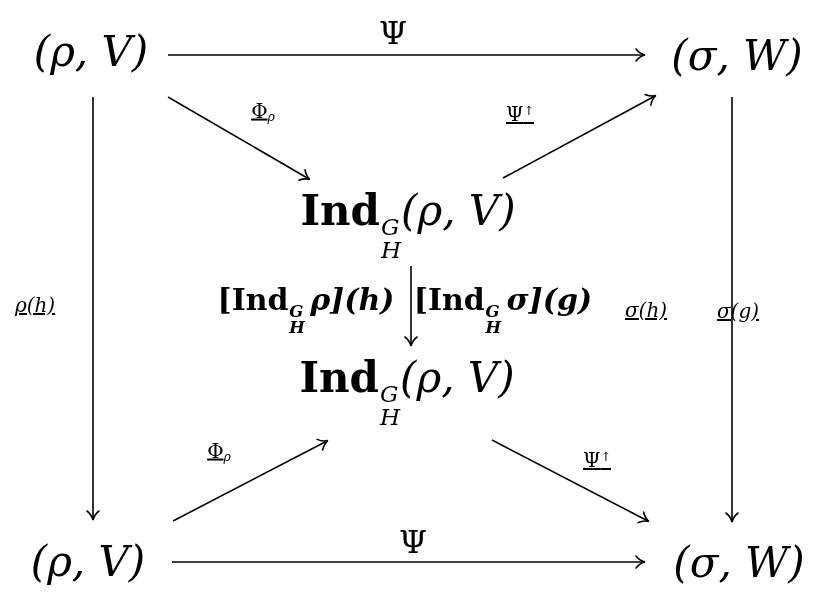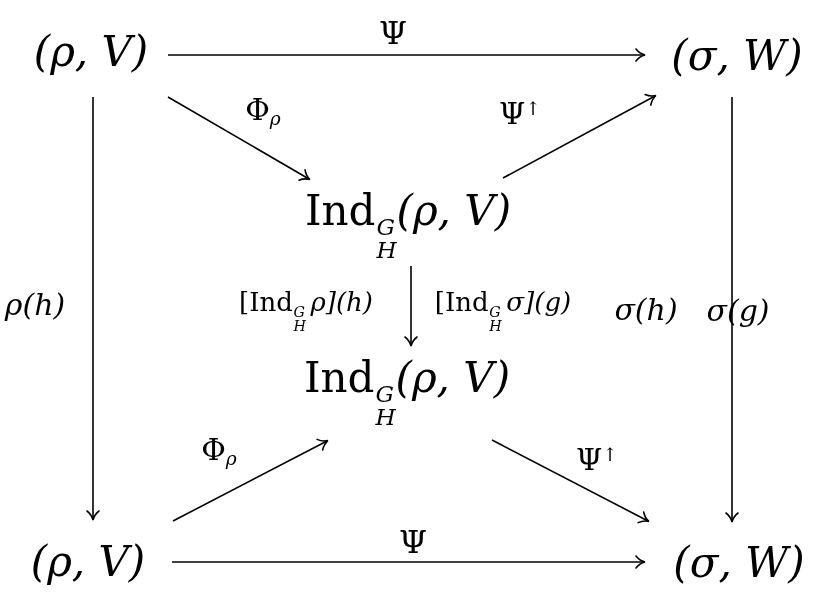--- a/index.html
+++ b/index.html
@@ -16,25 +16,25 @@
   .node, .lbl {
     position: absolute;
     transform: translate(-50%, -50%);
     white-space: nowrap;
     color: #000000;
     font-family: "DejaVu Serif", serif;
     line-height: 1;
   }
   .node   { font-size: 42px; }
   .lbl-psi{ font-size: 32px; }
-  .lbl-md { font-size: 30px; }
-  .lbl-sm { font-size: 26px; }
+  .lbl-md { font-size: 20px; text-decoration: underline; }
+  .lbl-sm { font-size: 30px; font-weight: bold; }
   .mi { font-style: italic; }     
   .rm { font-style: normal; }     
-  .bf { font-style: normal; font-weight: normal; } 
+  .bf { font-style: normal; font-weight: bold; } 
   .supsub {
     display: inline-flex;
     flex-direction: column;
     align-items: flex-start;
     font-size: 0.55em;
     line-height: 1;
     vertical-align: -0.42em;
     margin-left: 0.04em;
   }
   .sub { font-size: 0.62em; vertical-align: -0.28em; }

